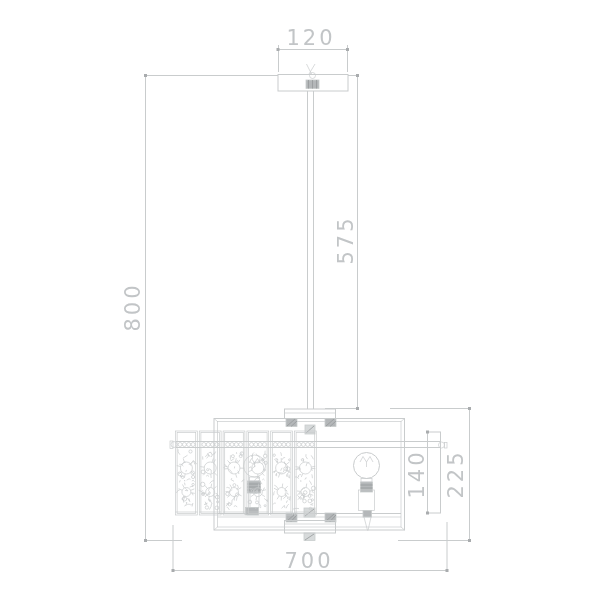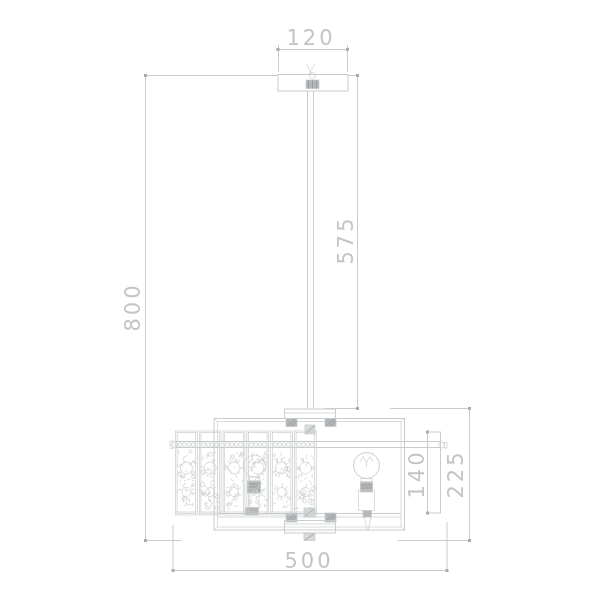--- a/index.html
+++ b/index.html
@@ -479,14 +479,14 @@
       <rect class="tk" x="171.5" y="569" width="3" height="3"></rect>
       <rect class="tk" x="445.5" y="569" width="3" height="3"></rect>
     </g>
   </svg>
 
   <div class="dim-label" style="left:311px;top:38px;">120</div>
   <div class="dim-label vert" style="left:133px;top:307px;">800</div>
   <div class="dim-label vert" style="left:346px;top:240px;">575</div>
   <div class="dim-label vert" style="left:417px;top:474px;">140</div>
   <div class="dim-label vert" style="left:456px;top:474px;">225</div>
-  <div class="dim-label" style="left:309px;top:561px;">500</div>
+  <div class="dim-label" style="left:309px;top:561px;">700</div>
 </div>
 
 </body></html>

